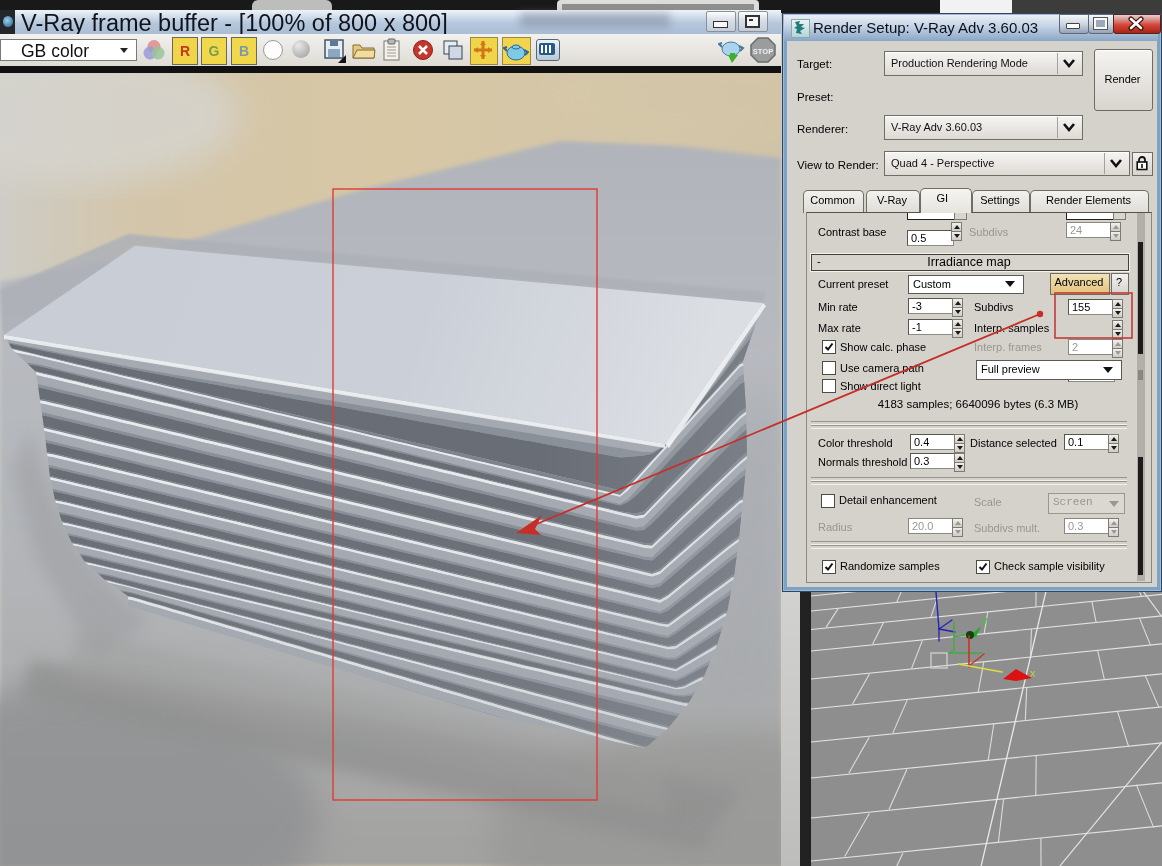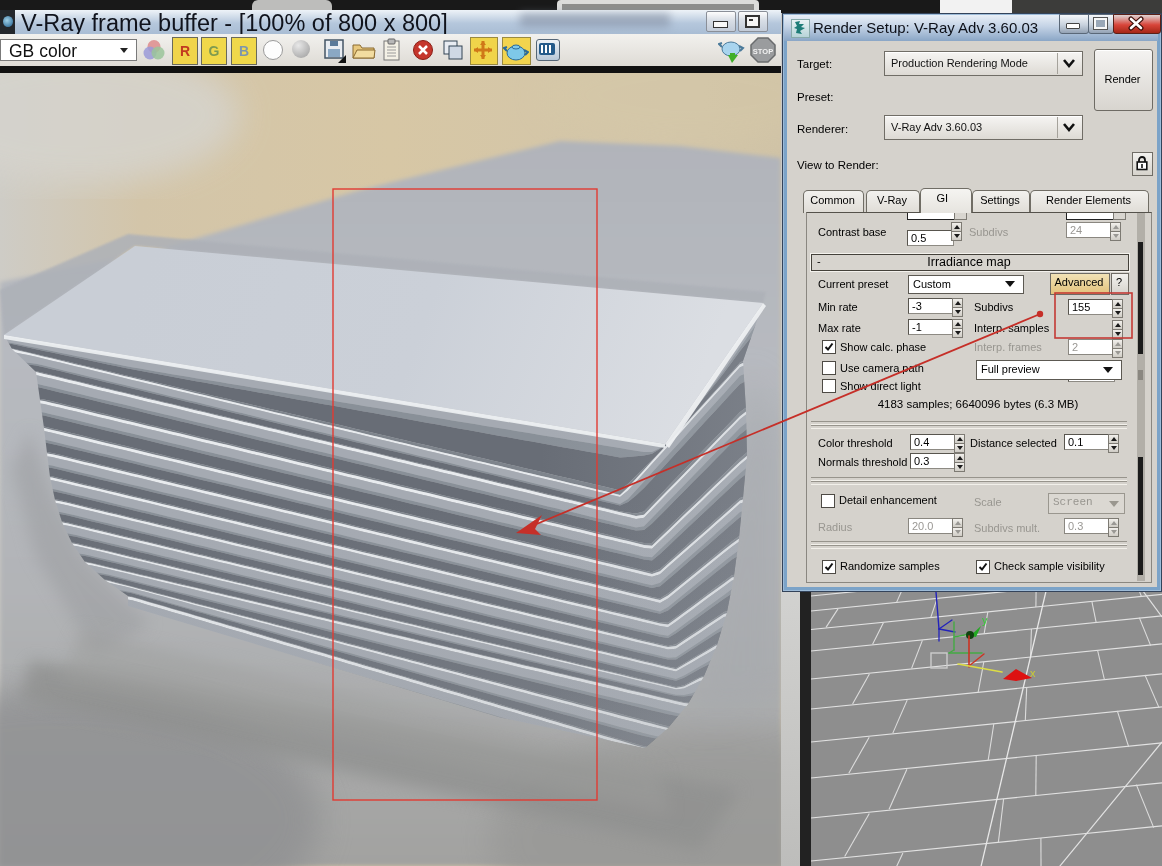--- a/index.html
+++ b/index.html
@@ -33,21 +33,21 @@
 <div class="abs" style="left:21px;top:10px;font-size:23.5px;color:#10131c;">V-Ray frame buffer - [100% of 800 x 800]</div>
 <div class="abs" style="left:520px;top:13px;width:150px;height:14px;background:#7d889c;filter:blur(4px);opacity:.55"></div>
 
 <div class="abs" style="left:706px;top:11px;width:28px;height:19px;background:linear-gradient(#fdfdfd,#d8dee6 45%,#c2cbd8);border:1px solid #8a8f98;border-radius:2px"></div>
 <div class="abs" style="left:713px;top:21px;width:13px;height:5px;border:1.5px solid #333;background:#f8f8f8"></div>
 <div class="abs" style="left:738px;top:11px;width:28px;height:19px;background:linear-gradient(#fdfdfd,#d8dee6 45%,#c2cbd8);border:1px solid #8a8f98;border-radius:2px"></div>
 <div class="abs" style="left:745px;top:15px;width:11px;height:9px;border:2px solid #333;background:#f6f6f6"></div>
 <div class="abs" style="left:749px;top:19px;width:4px;height:2px;background:#333"></div>
 
 <div class="abs" style="left:0;top:34px;width:781px;height:32px;background:linear-gradient(#f2f1ee,#dedbd5);border-bottom:1px solid #a9a59d"></div>
-<div class="abs" style="left:0;top:39px;width:137px;height:22px;background:#fff;border:1px solid #7a7a7a;font-size:17.5px;color:#111;line-height:22px;padding-left:8px;box-sizing:border-box">GB color</div>
+<div class="abs" style="left:0;top:39px;width:137px;height:22px;background:#fff;border:1px solid #7a7a7a;font-size:17.5px;color:#111;line-height:22px;padding-left:20px;box-sizing:border-box">GB color</div>
 <div class="abs" style="left:120px;top:48px;border-left:4px solid transparent;border-right:4px solid transparent;border-top:5px solid #222"></div>
 
 <svg class="abs" style="left:141px;top:37px" width="26" height="26">
     <circle cx="13" cy="9.5" r="6.5" fill="#e09a9a"></circle>
     <circle cx="9" cy="16" r="6.5" fill="#9a9ad8" opacity=".85"></circle>
     <circle cx="17" cy="16" r="6.5" fill="#9ac49a" opacity=".85"></circle>
   </svg>
 
 <div class="abs" style="left:172px;top:37px;width:24px;height:26px;background:#f0d44a;border:1px solid #6a6a5a;color:#c23a20;font-weight:bold;font-size:14px;text-align:center;line-height:26px">R</div>
 <div class="abs" style="left:201px;top:37px;width:24px;height:26px;background:#f0d84a;border:1px solid #6a6a5a;color:#7d9a50;font-weight:bold;font-size:14px;text-align:center;line-height:26px">G</div>
@@ -385,20 +385,28 @@
   <div class="lbl" style="left:14px;top:109px;font-size:11.5px">Renderer:</div>
   <div class="abs" style="left:101px;top:101px;width:197px;height:23px;background:linear-gradient(#f6f5f3,#dddad4);border:1px solid #706d66;box-shadow:inset 0 1px 0 #fff">
       <div class="abs" style="left:6px;top:5px;font-size:11px;color:#111">V-Ray Adv 3.60.03</div>
       <div class="abs" style="right:2px;top:1px;bottom:1px;width:22px;border-left:1px solid #a5a29b">
         <svg width="20" height="19" style="position:absolute;left:1px;top:1px">
           <path d="M5 6 L10 12 L15 6" stroke="#111" stroke-width="2.6" fill="none"></path>
         </svg>
       </div>
     </div>
   <div class="lbl" style="left:14px;top:145px;font-size:11.5px">View to Render:</div>
+  <div class="abs" style="left:101px;top:137px;width:244px;height:23px;background:linear-gradient(#f6f5f3,#dddad4);border:1px solid #706d66;box-shadow:inset 0 1px 0 #fff">
+      <div class="abs" style="left:6px;top:5px;font-size:11px;color:#111">Quad 4 - Perspective</div>
+      <div class="abs" style="right:2px;top:1px;bottom:1px;width:22px;border-left:1px solid #a5a29b">
+        <svg width="20" height="19" style="position:absolute;left:1px;top:1px">
+          <path d="M5 6 L10 12 L15 6" stroke="#111" stroke-width="2.6" fill="none"></path>
+        </svg>
+      </div>
+    </div>
   <div class="abs" style="left:349px;top:138px;width:19px;height:22px;background:linear-gradient(#f2f1ee,#d6d3cc);border:1px solid #706d66"></div>
   <svg class="abs" style="left:352px;top:141px" width="14" height="16">
       <path d="M4 7 V5 a3 3 0 0 1 6 0 V7" fill="none" stroke="#111" stroke-width="1.8"></path>
       <rect x="2.2" y="7" width="9.6" height="7.5" fill="#fff" stroke="#111" stroke-width="1.6"></rect>
       <line x1="7" y1="9" x2="7" y2="13" stroke="#111" stroke-width="1.6"></line>
     </svg>
   <div class="abs" style="left:311px;top:35px;width:57px;height:60px;background:linear-gradient(#f4f3f1,#d8d5cf);border:1px solid #6e6b64;border-radius:3px;box-shadow:inset 0 1px 0 #fff"></div>
   <div class="lbl" style="left:311px;top:59px;width:57px;text-align:center">Render</div>
   <div class="abs" style="left:20px;top:176px;width:59px;height:22px;background:linear-gradient(#f2f1ee,#dfdcd6);border:1px solid #706d65;border-bottom:none;border-radius:5px 5px 0 0"></div>
   <div class="lbl" style="left:20px;top:180px;width:59px;text-align:center;z-index:5">Common</div>

